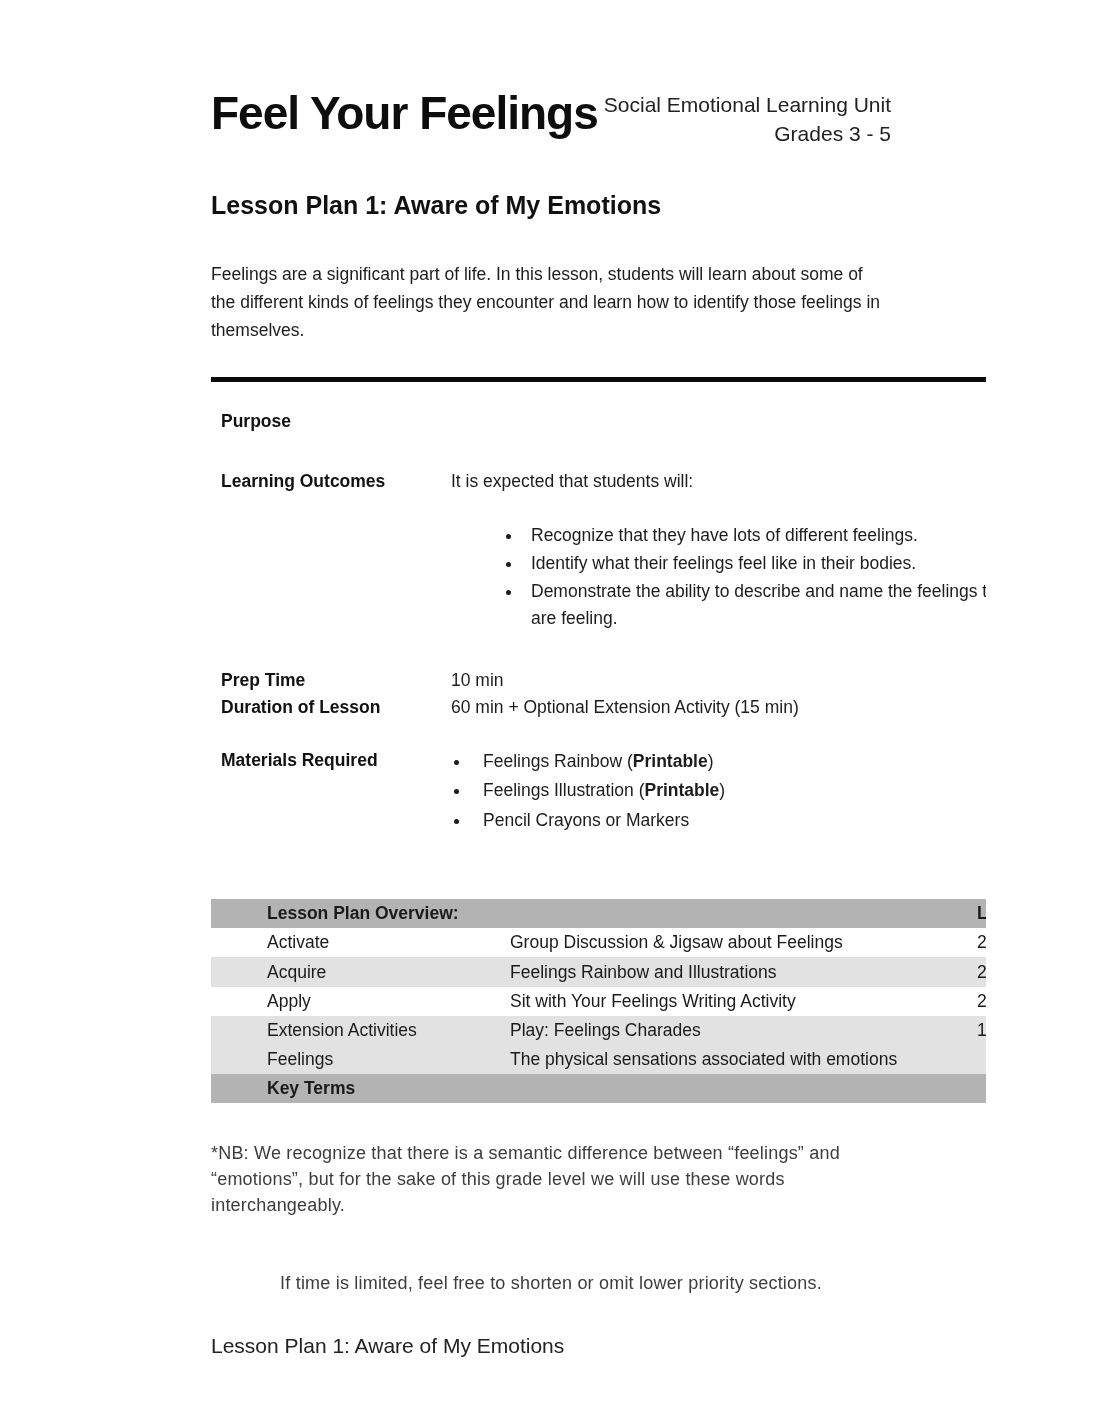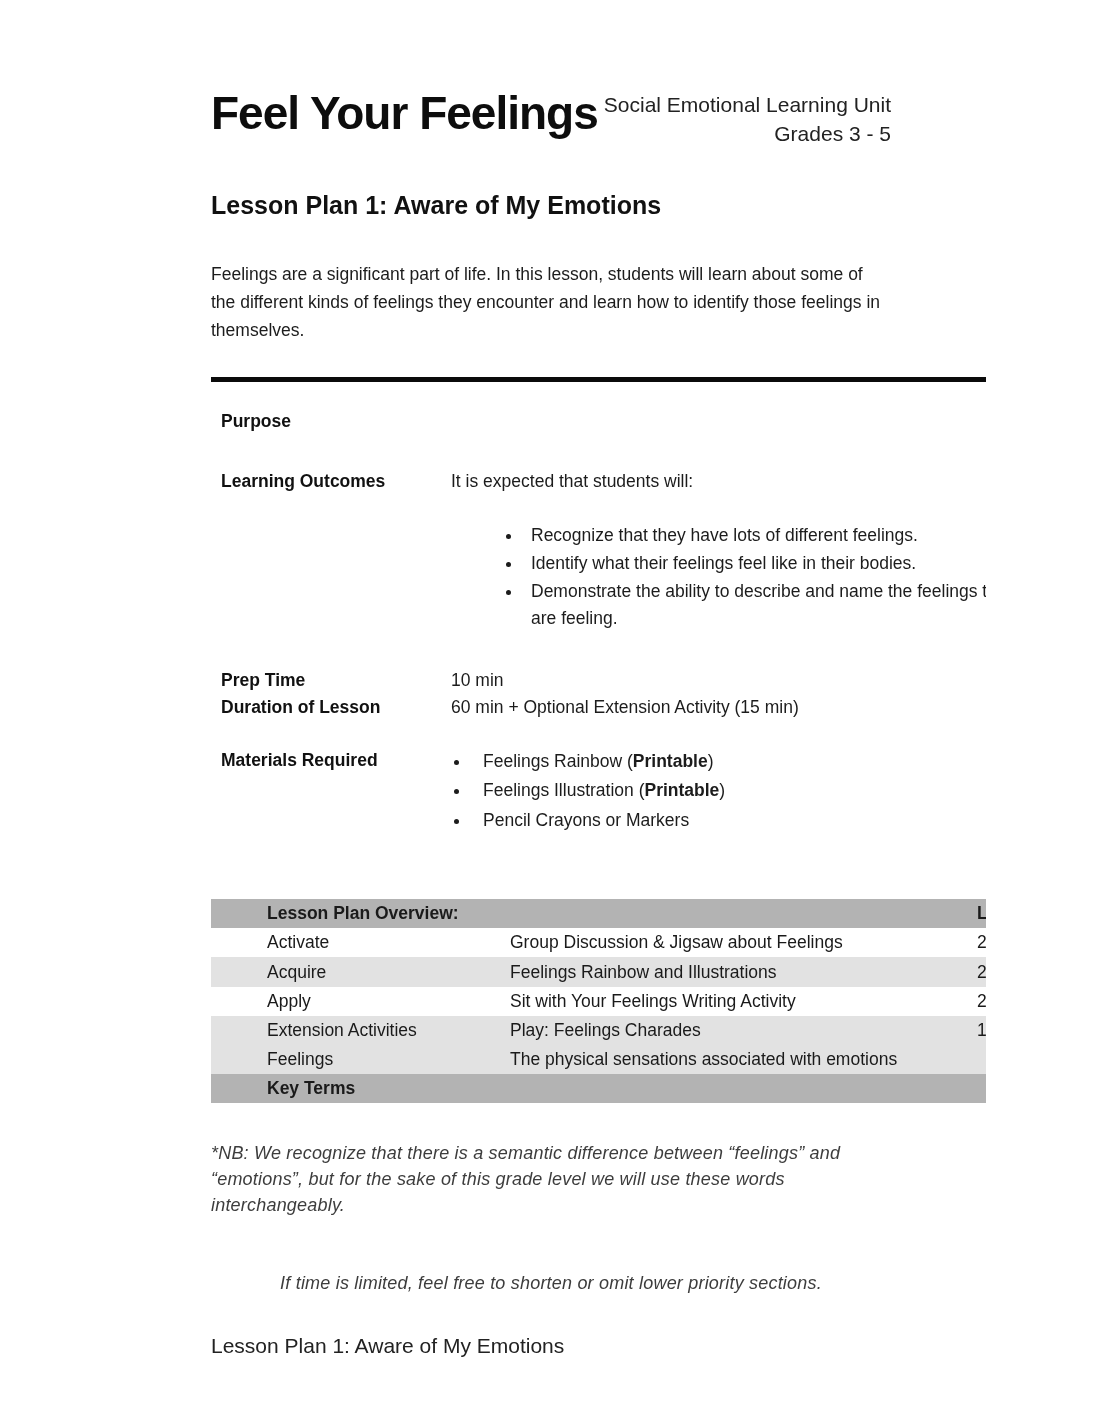--- a/index.html
+++ b/index.html
@@ -98,21 +98,20 @@
   .c3 { padding-left: 12px; }
   .c4 { text-align: right; padding-right: 10px; }
   .bold { font-weight: 700; }
   .stars { letter-spacing: 1px; font-size: 18px; color: #0d0d0d; }
   .hdr-span { grid-column: 1 / 3; }
   .full-span { grid-column: 1 / -1; }
   .def-span { grid-column: 2 / -1; }
 
   
   .note {
-    font-style: italic;
     font-size: 18px;
     line-height: 1.45;
     color: #3d3d3d;
     letter-spacing: 0.2px;
   }
   .note-nb { margin-top: 37px; max-width: 905px; }
   .note-priority { margin-top: 52px; text-align: center; }
 
   
   .footer {

